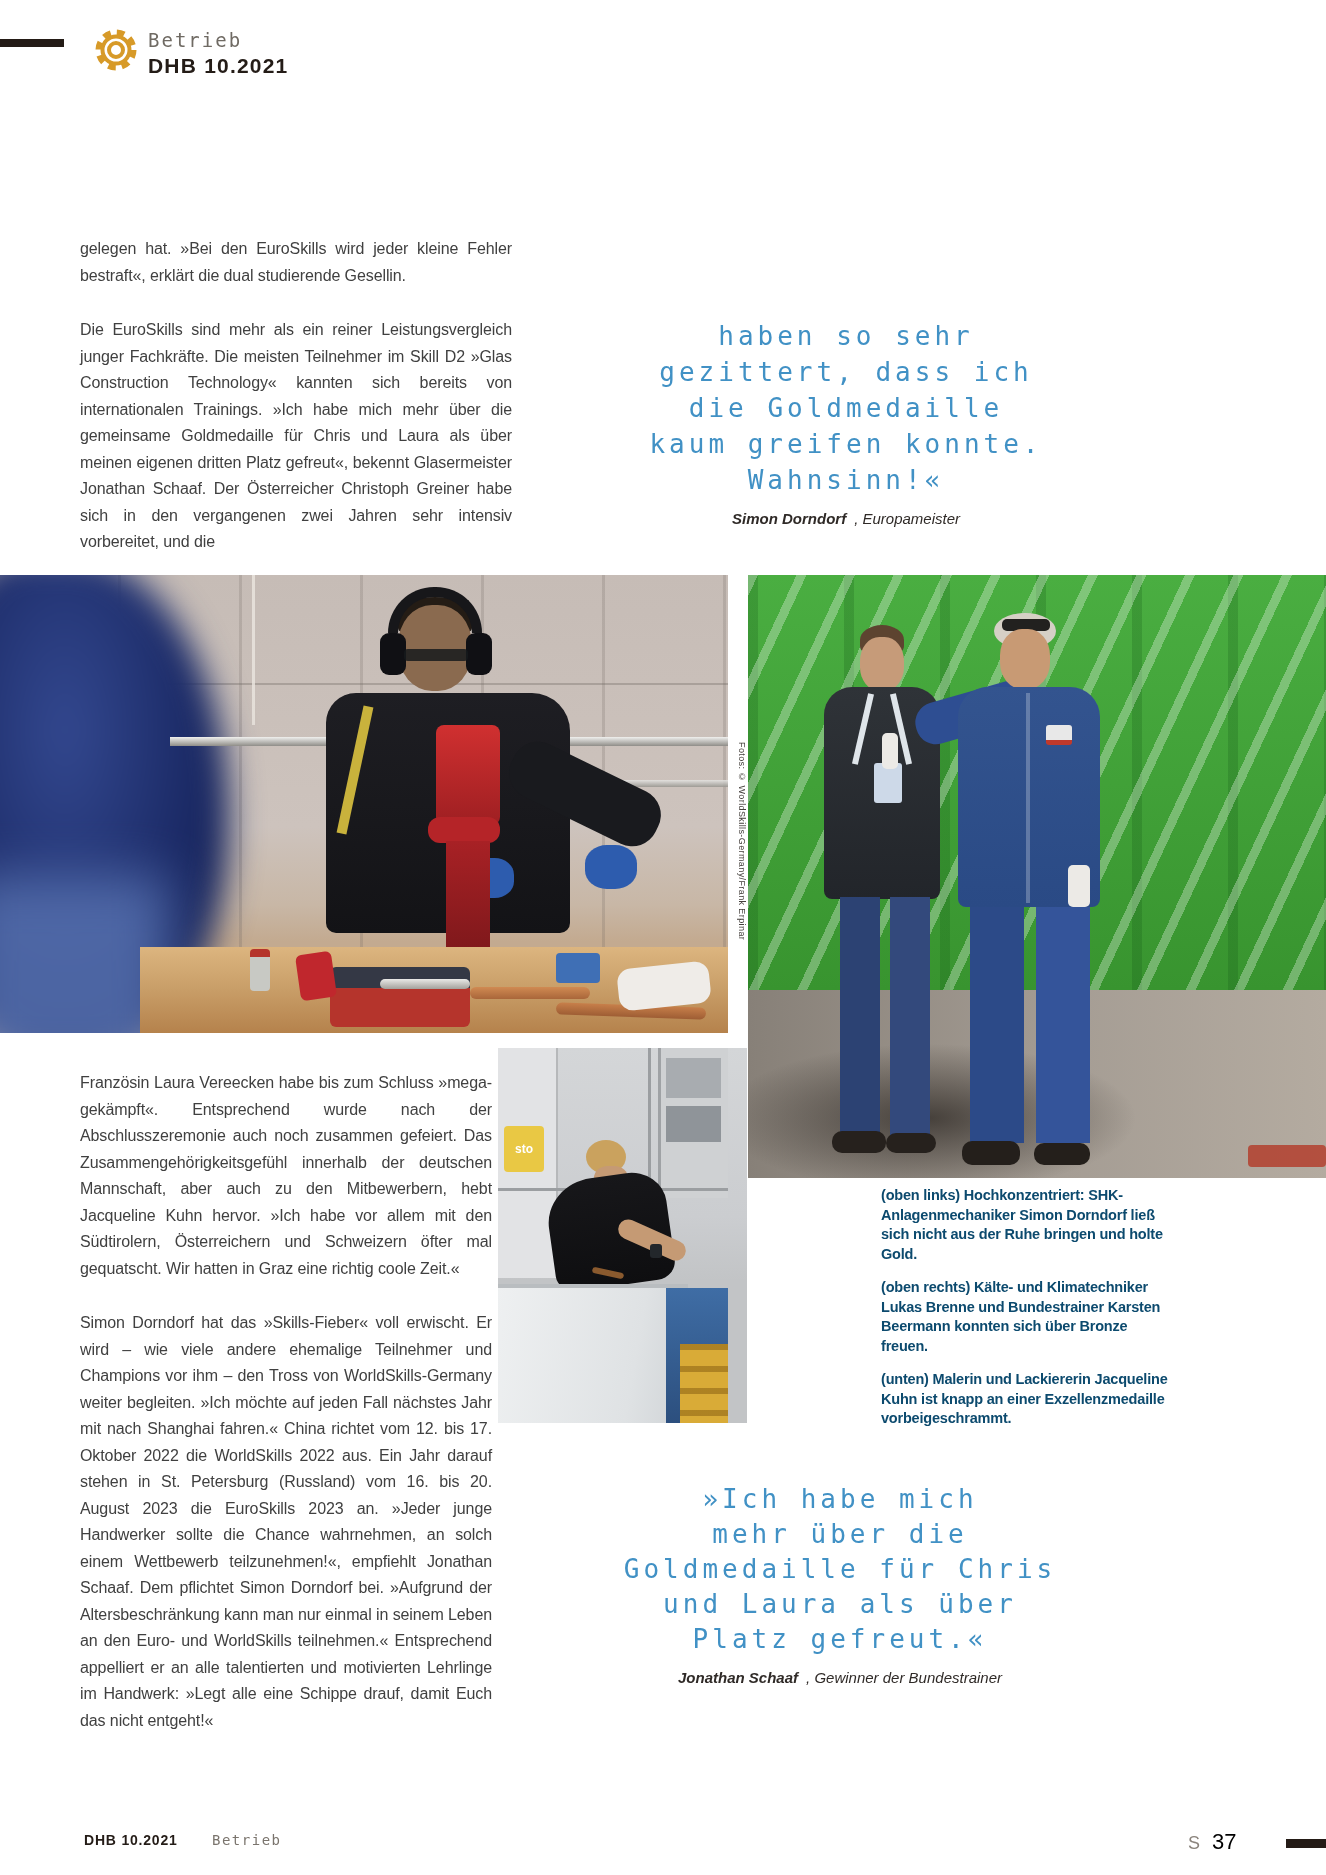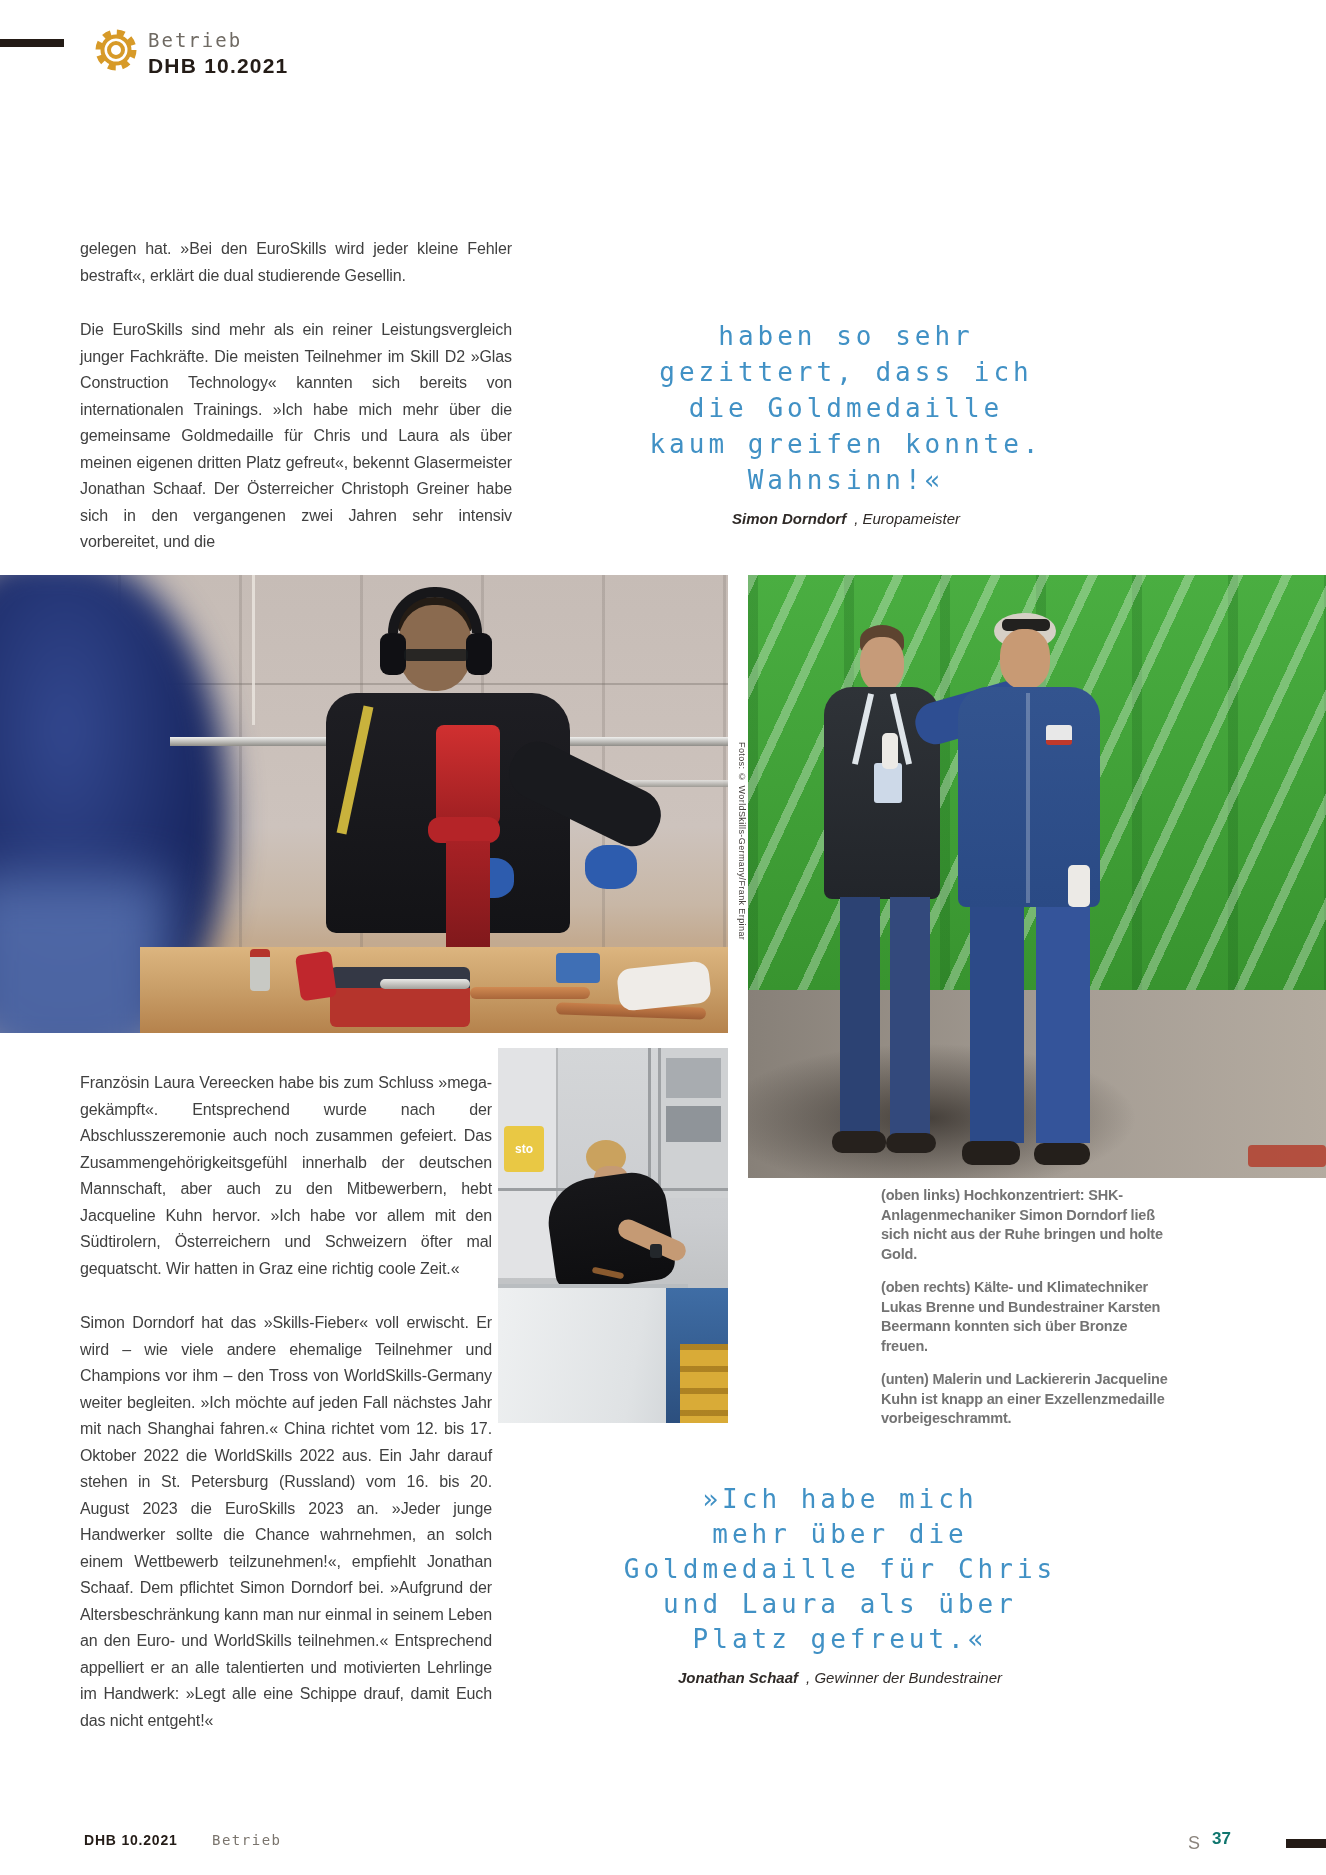--- a/index.html
+++ b/index.html
@@ -32,32 +32,32 @@
   .quote2 { left:580px; top:1482px; width:520px; }
   .quote2 .ql { line-height:35px; }
   .quote-attr { margin-top:12px; font-family:"Liberation Sans",sans-serif; font-size:15px;
     color:#2f2a27; letter-spacing:0; }
   .qname { font-weight:bold; font-style:italic; }
   .qrole { font-style:italic;margin-left:8px; }
 
   
   .captions { left:881px; top:1186px; width:292px; }
   .captions p { font-weight:bold; font-size:14.5px; line-height:19.5px; letter-spacing:-0.2px;
-    color:#737373; margin:0 0 14px 0; text-align:left; }
+    color:#0c4a6e; margin:0 0 14px 0; text-align:left; }
 
   
   .vcredit { left:729px; top:742px; width:18px; height:160px;
     writing-mode:vertical-rl; font-size:9px; letter-spacing:0.4px; color:#45403c; white-space:nowrap; }
 
   
   .footer-issue { left:84px; top:1832px; font-size:14px; font-weight:bold; letter-spacing:0.8px; color:#241c17; }
   .footer-section { left:212px; top:1832px; font-family:"DejaVu Sans Mono",monospace;
     font-size:14px; letter-spacing:1.5px; color:#7a746d; }
   .pageno-s { left:1188px; top:1833px; font-size:18px; color:#8a837c; }
-  .pageno-n { left:1212px; top:1829px; font-size:17px; font-weight:bold; color:#0f766e; }
+  .pageno-n { left:1212px; top:1829px; font-size:22px; font-weight:normal; color:#000000; }
   .footer-rule { left:1286px; top:1839px; width:40px; height:9px; background:#241b16; }
 
   
   .ph { overflow:hidden; }
   .ph > div { position:absolute; }
   .ph1 { left:0; top:575px; width:728px; height:458px; background:linear-gradient(180deg,#c6bcb6 0%,#cdc3bd 55%,#c8b7a6 72%,#c3aa90 80%); }
   .p1-seams { inset:0; background:repeating-linear-gradient(90deg, rgba(0,0,0,0) 0 118px, rgba(105,96,90,.38) 118px 121px); opacity:.55; }
   .p1-seam-h { left:0; top:108px; width:728px; height:2px; background:rgba(110,102,96,.35); }
   .p1-cord { left:252px; top:0; width:3px; height:150px; background:rgba(235,230,224,.8); }
   .p1-blur1 { left:-70px; top:-20px; width:300px; height:500px;
@@ -118,21 +118,21 @@
   .p2-m2-body { left:210px; top:112px; width:142px; height:220px; background:linear-gradient(180deg,#33548f,#2a4a85); border-radius:30px 30px 8px 8px; }
   .p2-m2-zip { left:278px; top:118px; width:4px; height:210px; background:rgba(255,255,255,.25); }
   .p2-m2-logo { left:298px; top:150px; width:26px; height:20px; background:#e8e8e8; border-radius:3px; border-bottom:5px solid #c0392b; box-sizing:border-box; }
   .p2-m2-item { left:320px; top:290px; width:22px; height:42px; background:#eceae6; border-radius:5px; }
   .p2-m2-legL { left:222px; top:332px; width:54px; height:236px; background:#2c4a88; }
   .p2-m2-legR { left:288px; top:332px; width:54px; height:236px; background:#34549a; }
   .p2-m2-shoeL { left:214px; top:566px; width:58px; height:24px; background:#241f1b; border-radius:10px; }
   .p2-m2-shoeR { left:286px; top:568px; width:56px; height:22px; background:#241f1b; border-radius:10px; }
   .p2-redmark { left:500px; top:570px; width:78px; height:22px; background:#b3402e; opacity:.85; border-radius:4px; }
 
-  .ph3 { left:498px; top:1048px; width:230px; height:375px; background:linear-gradient(180deg,#d4d6d8 0%,#cbcdd0 45%,#c2c4c6 62%); }
+  .ph3 { left:498px; top:1048px; width:230px; height:375px; background:linear-gradient(180deg,#d4d6d8 0%,#cbcdd0 45%,#c2c4c6 62%);padding-left:19px; }
   .p3-door { left:0; top:0; width:58px; height:230px; background:#e2e3e5; border-right:2px solid #b6b8ba; }
   .p3-shelf { left:160px; top:0; width:70px; height:150px; background:#cfd1d3; border-left:3px solid #9fa2a5; box-sizing:border-box; }
   .p3-box1 { left:168px; top:10px; width:55px; height:40px; background:#a8acb0; }
   .p3-box2 { left:168px; top:58px; width:55px; height:36px; background:#8f9499; }
   .p3-bar-h { left:0; top:140px; width:230px; height:3px; background:#9b9ea1; }
   .p3-bar-v { left:150px; top:0; width:3px; height:150px; background:#9b9ea1; }
   .p3-sto { left:6px; top:78px; width:40px; height:46px; background:#e9c844; border-radius:4px;
     display:flex; align-items:center; justify-content:center;
     color:#ffffff; font-weight:bold; font-size:12px; }
   .p3-bun { left:88px; top:92px; width:40px; height:34px; background:#caa25e; border-radius:50%; }

